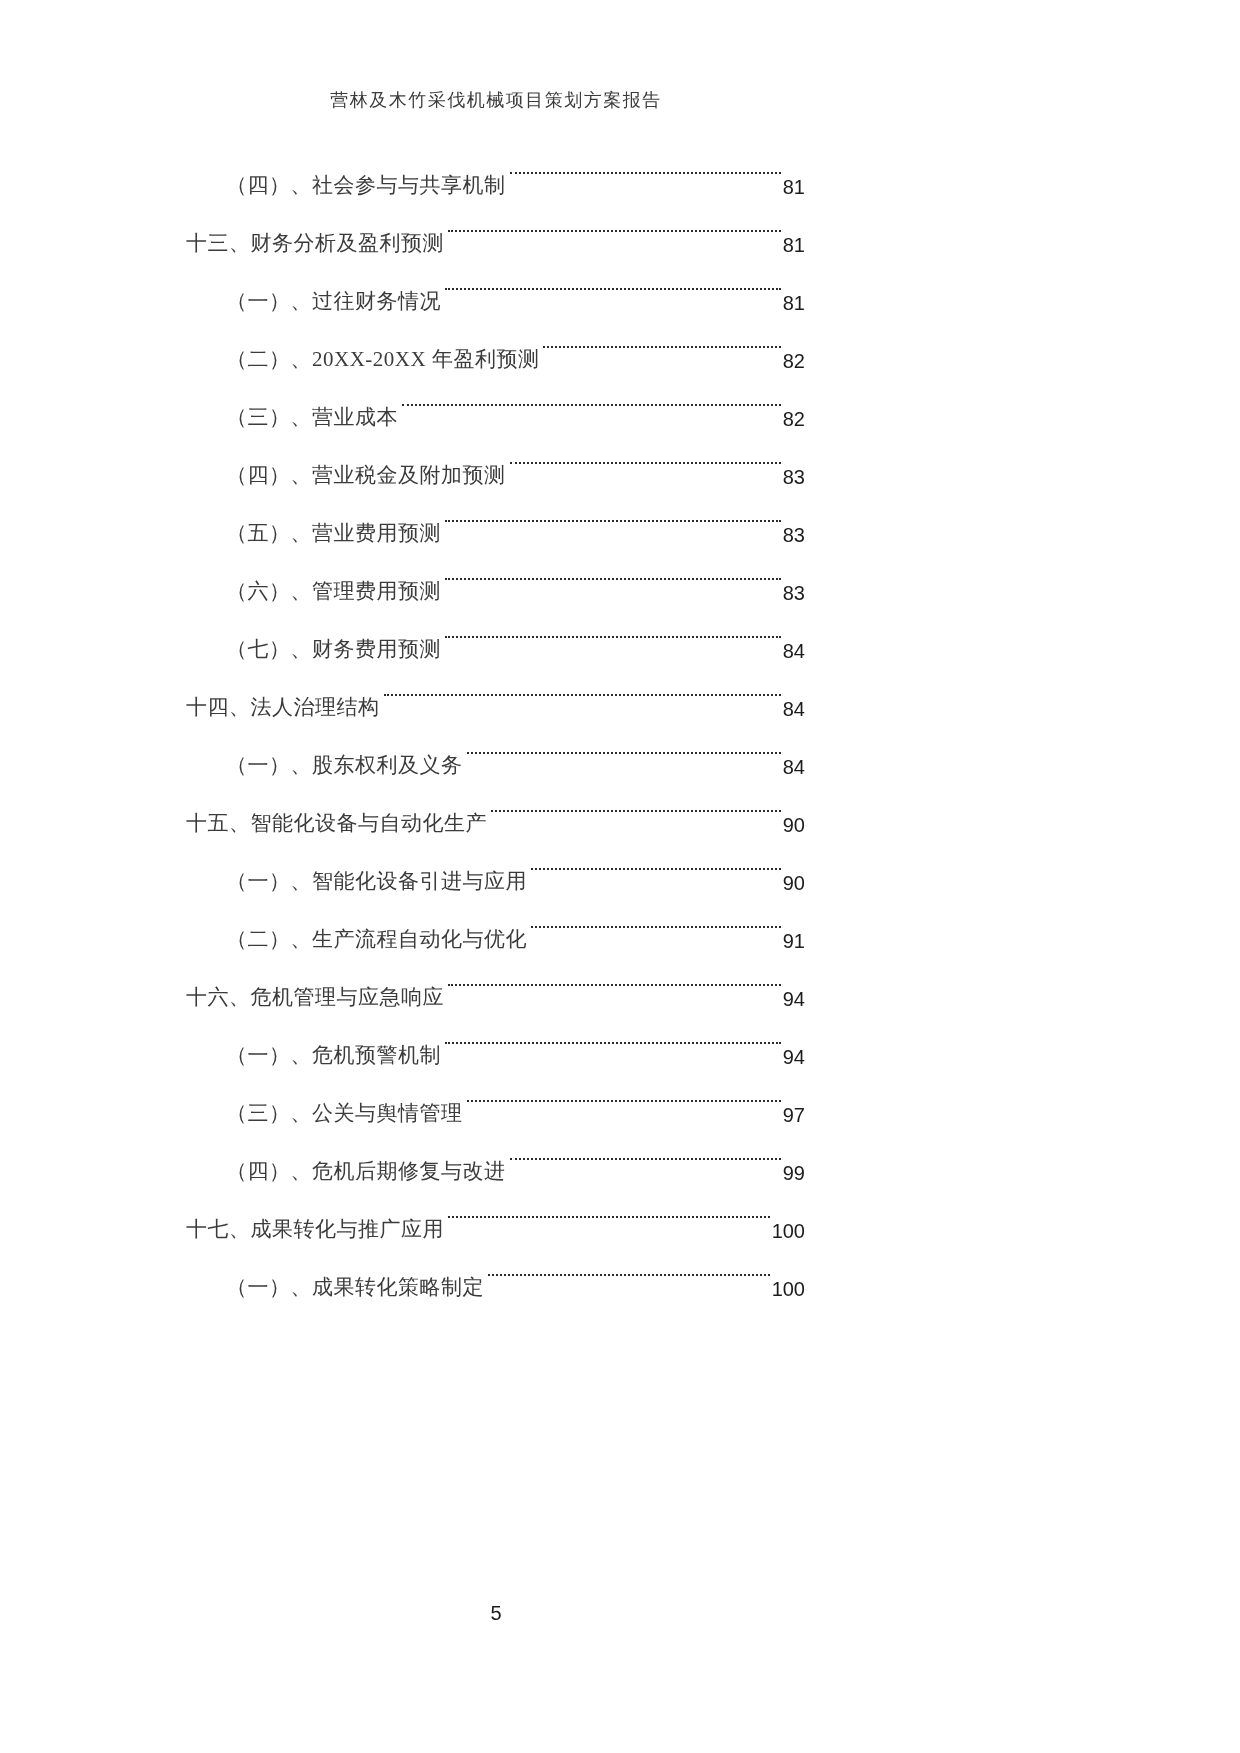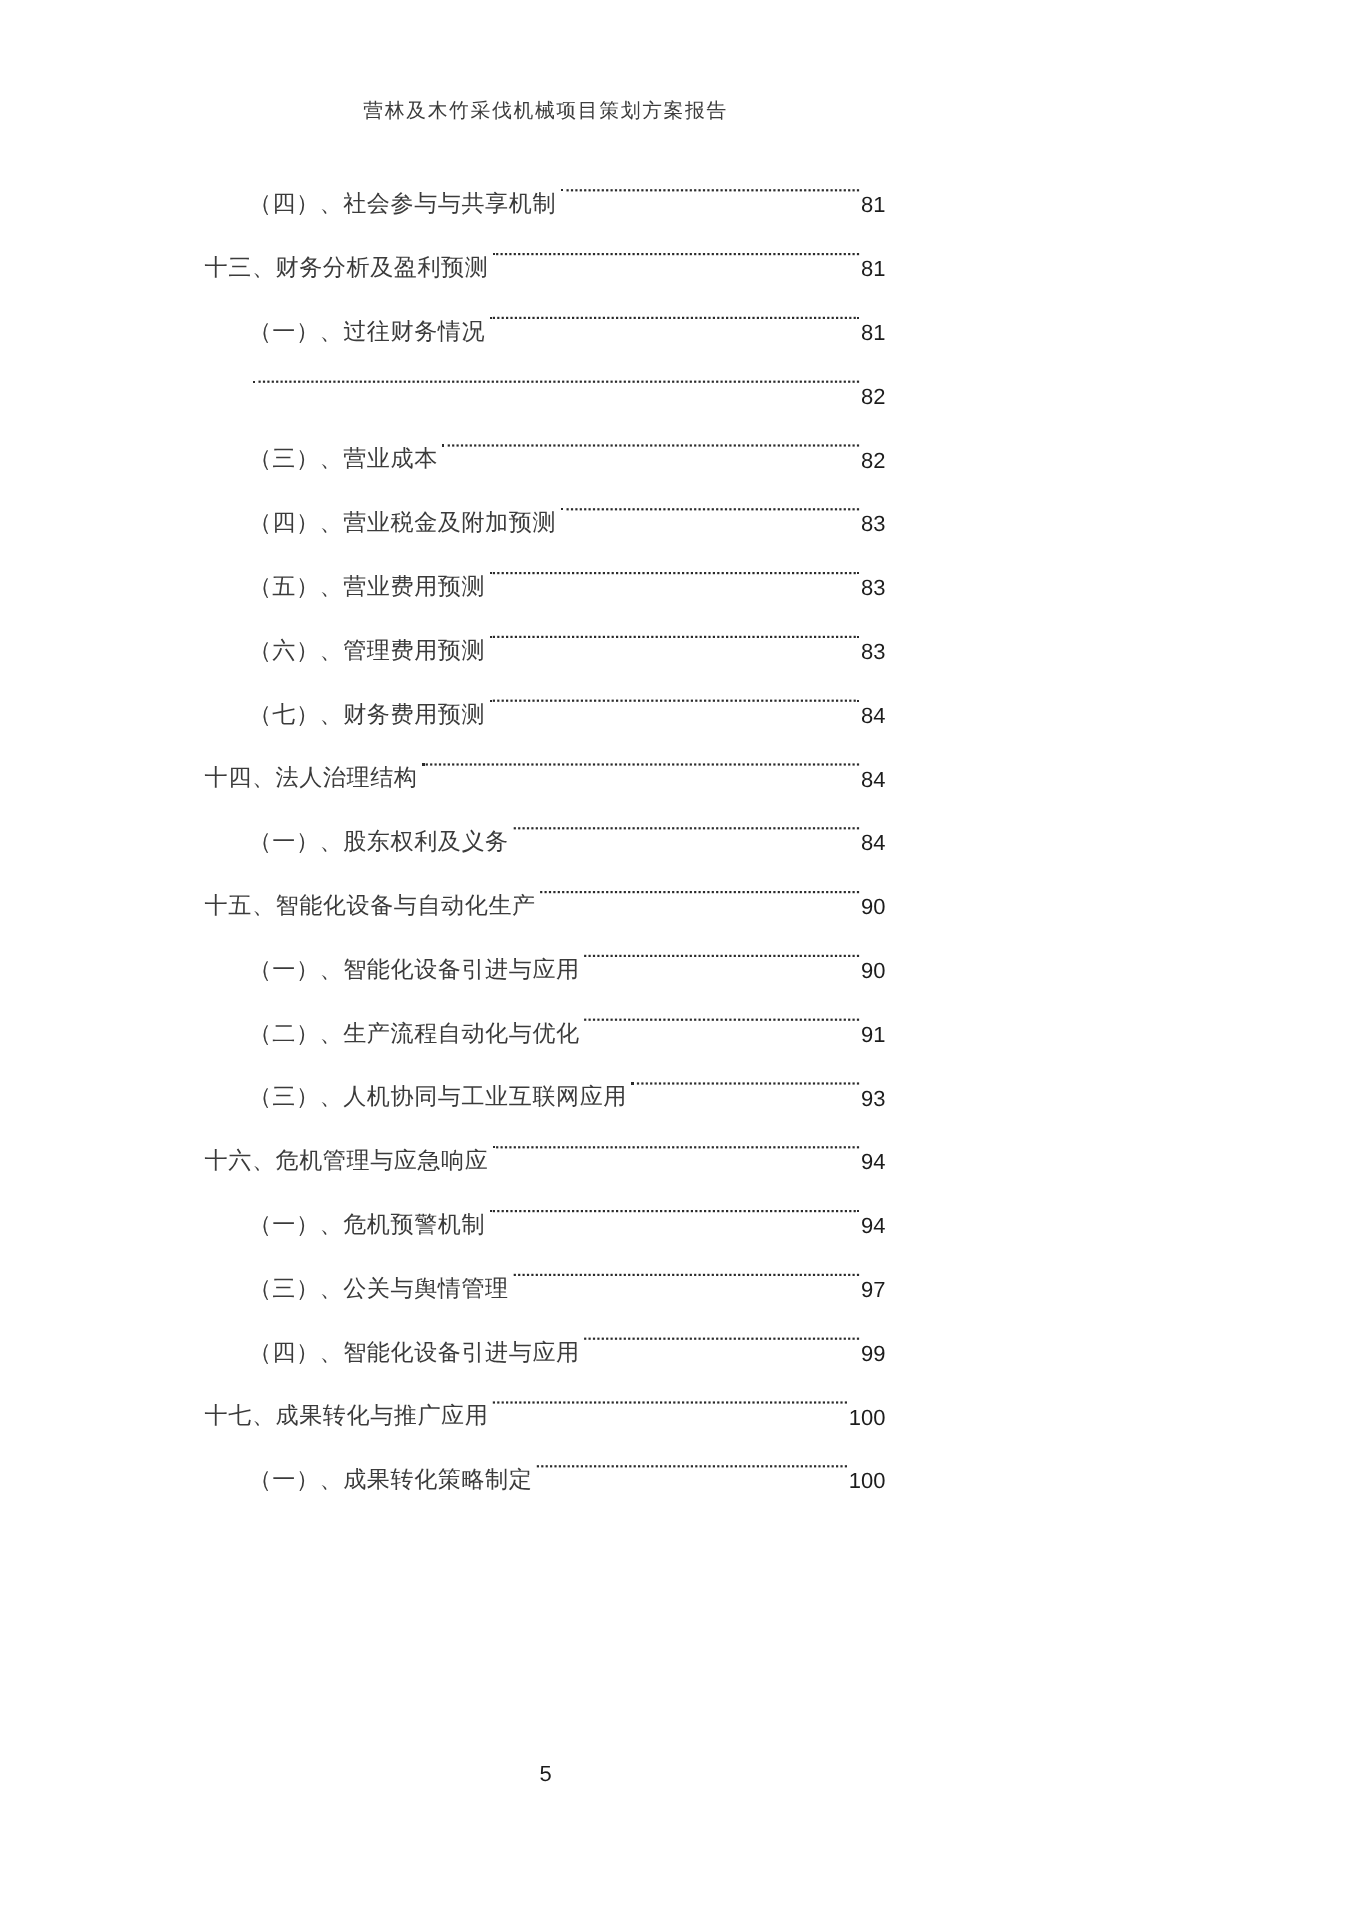--- a/index.html
+++ b/index.html
@@ -89,20 +89,21 @@
       <span class="toc-label">十三、财务分析及盈利预测</span>
       <span class="leader"></span>
       <span class="toc-page">81</span>
     </div>
       <div class="toc-row level-2">
       <span class="toc-label">（一）、过往财务情况</span>
       <span class="leader"></span>
       <span class="toc-page">81</span>
     </div>
       <div class="toc-row level-2">
+      <span class="toc-label">（二）、20XX-20XX 年盈利预测</span>
       <span class="leader"></span>
       <span class="toc-page">82</span>
     </div>
       <div class="toc-row level-2">
       <span class="toc-label">（三）、营业成本</span>
       <span class="leader"></span>
       <span class="toc-page">82</span>
     </div>
       <div class="toc-row level-2">
       <span class="toc-label">（四）、营业税金及附加预测</span>
@@ -142,42 +143,37 @@
       <div class="toc-row level-2">
       <span class="toc-label">（一）、智能化设备引进与应用</span>
       <span class="leader"></span>
       <span class="toc-page">90</span>
     </div>
       <div class="toc-row level-2">
       <span class="toc-label">（二）、生产流程自动化与优化</span>
       <span class="leader"></span>
       <span class="toc-page">91</span>
     </div>
-      <div class="toc-row level-2">
-      <span class="toc-label">（三）、人机协同与工业互联网应用</span>
-      <span class="leader"></span>
-      <span class="toc-page">93</span>
-    </div>
       <div class="toc-row level-1">
       <span class="toc-label">十六、危机管理与应急响应</span>
       <span class="leader"></span>
       <span class="toc-page">94</span>
     </div>
       <div class="toc-row level-2">
       <span class="toc-label">（一）、危机预警机制</span>
       <span class="leader"></span>
       <span class="toc-page">94</span>
     </div>
       <div class="toc-row level-2">
       <span class="toc-label">（三）、公关与舆情管理</span>
       <span class="leader"></span>
       <span class="toc-page">97</span>
     </div>
       <div class="toc-row level-2">
-      <span class="toc-label">（四）、智能化设备引进与应用</span>
+      <span class="toc-label">（四）、危机后期修复与改进</span>
       <span class="leader"></span>
       <span class="toc-page">99</span>
     </div>
       <div class="toc-row level-1">
       <span class="toc-label">十七、成果转化与推广应用</span>
       <span class="leader"></span>
       <span class="toc-page">100</span>
     </div>
       <div class="toc-row level-2">
       <span class="toc-label">（一）、成果转化策略制定</span>

